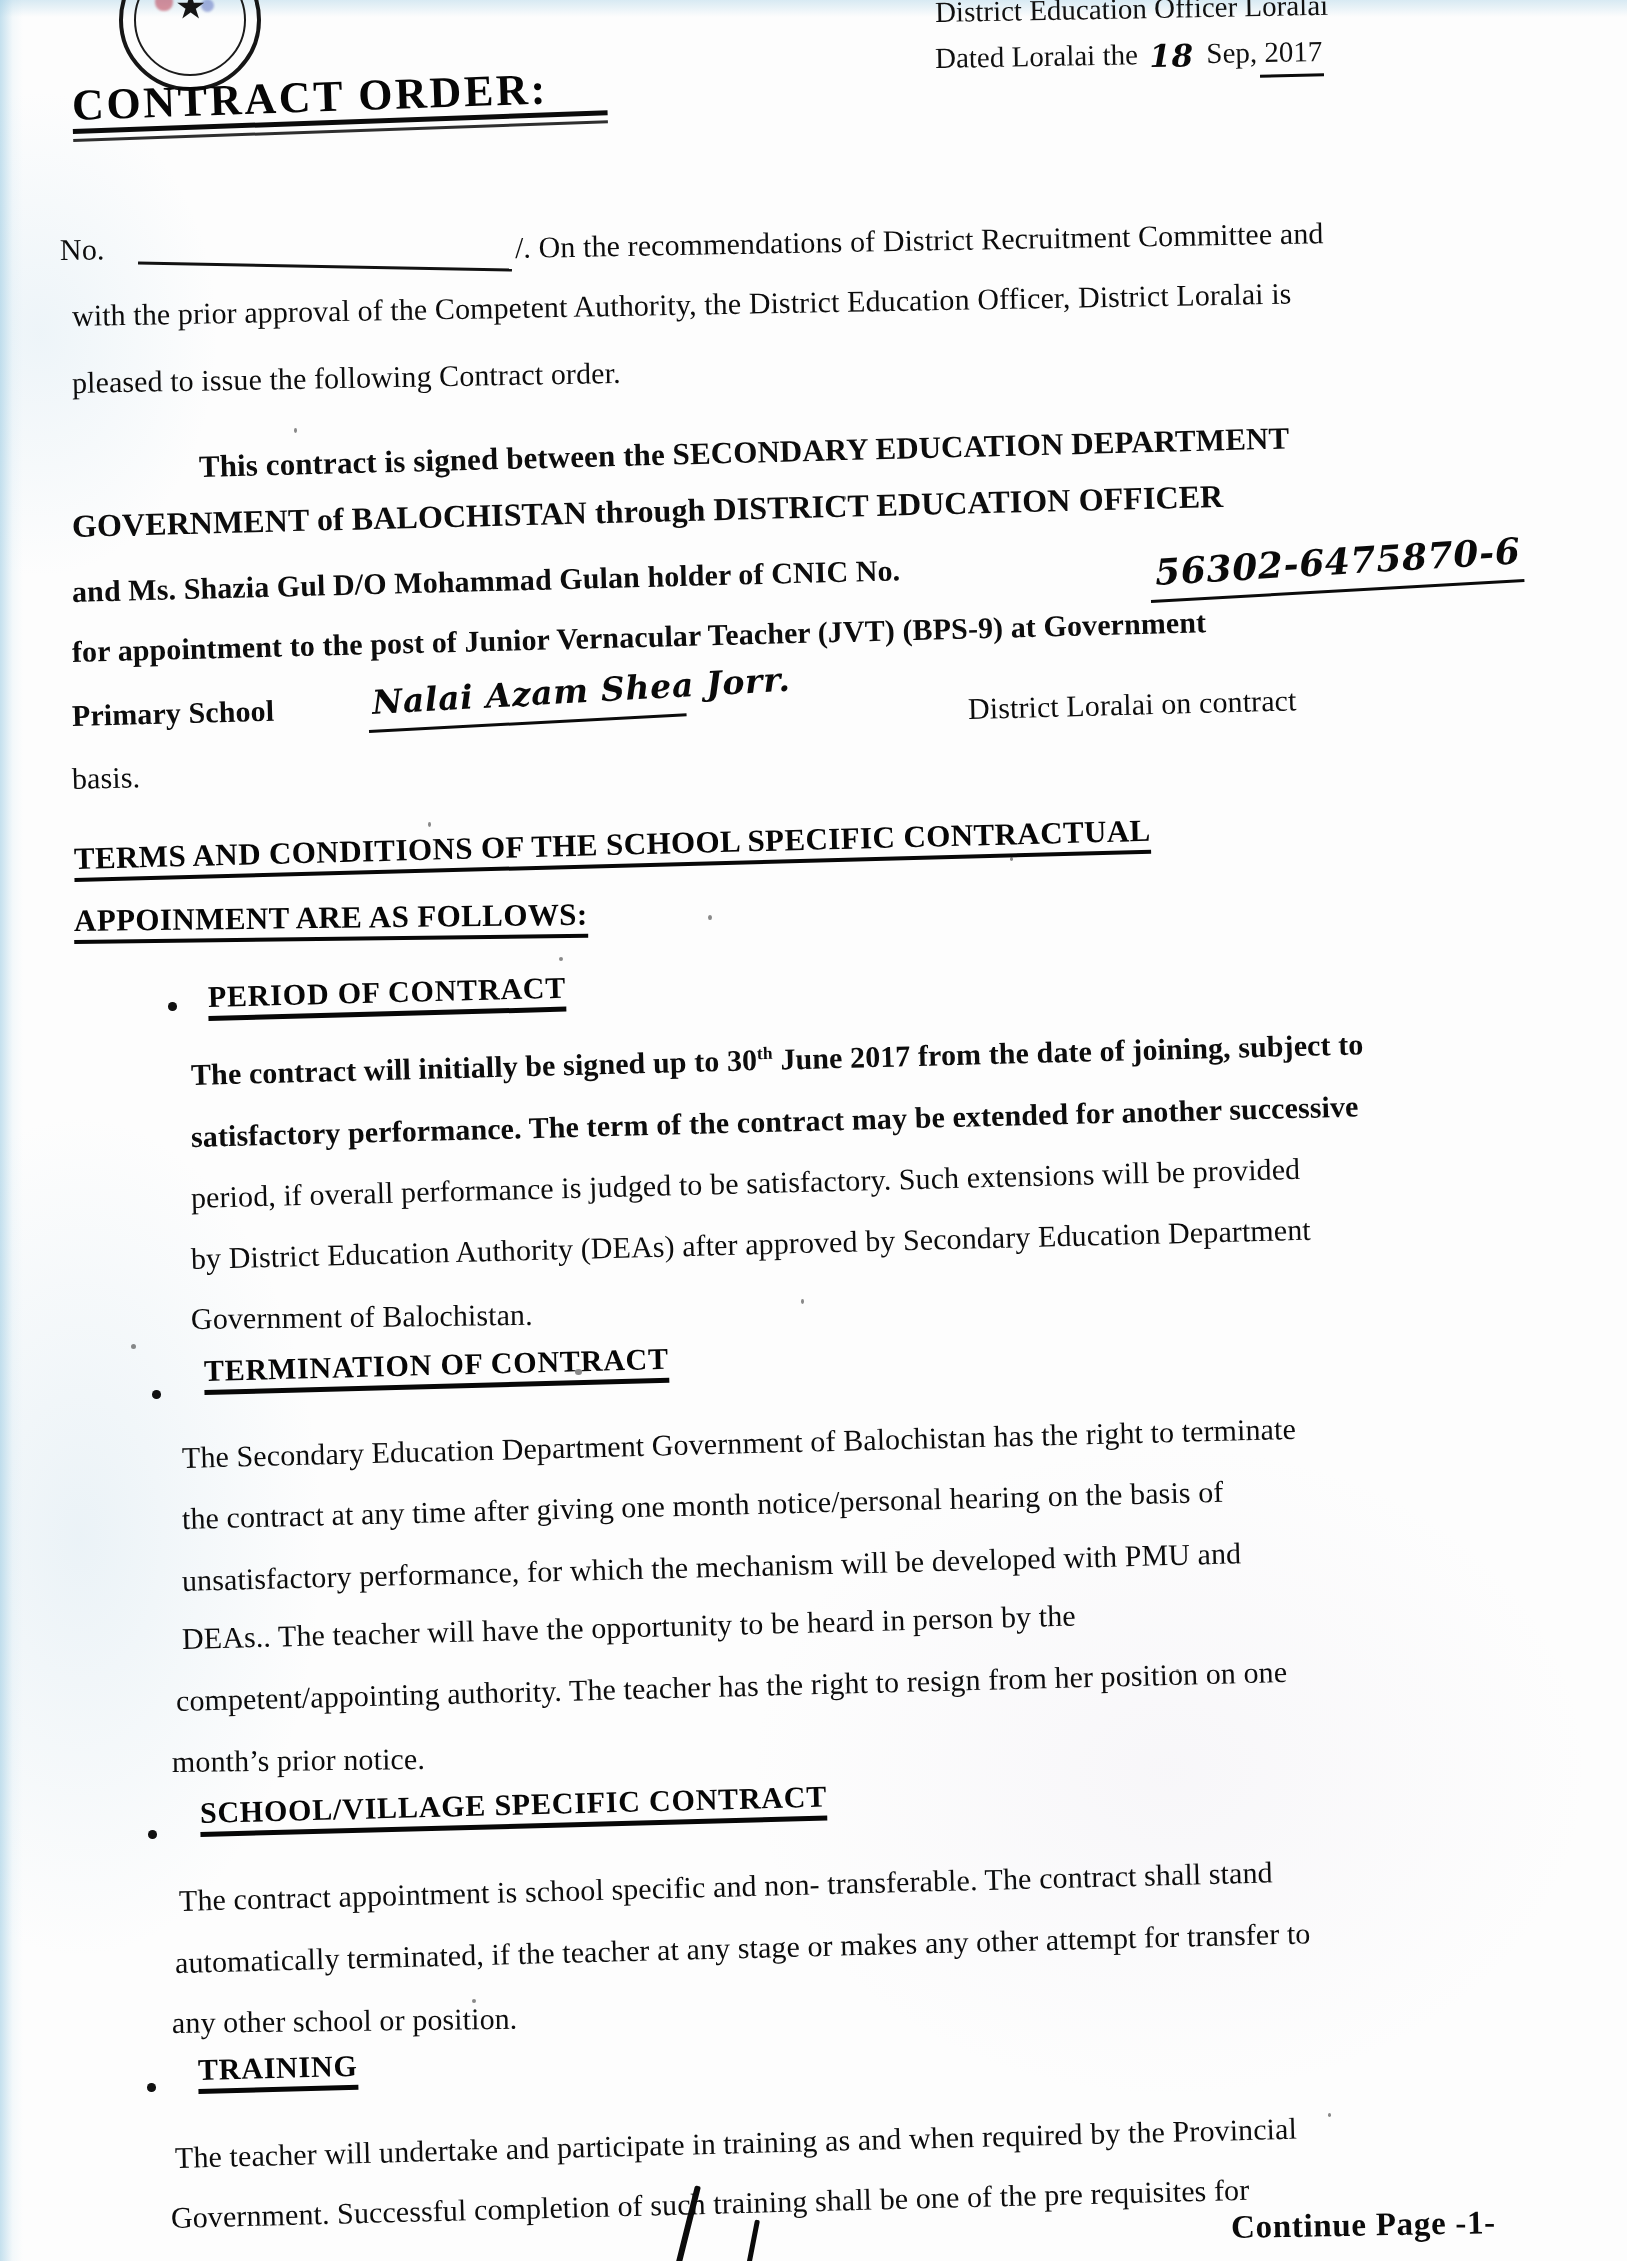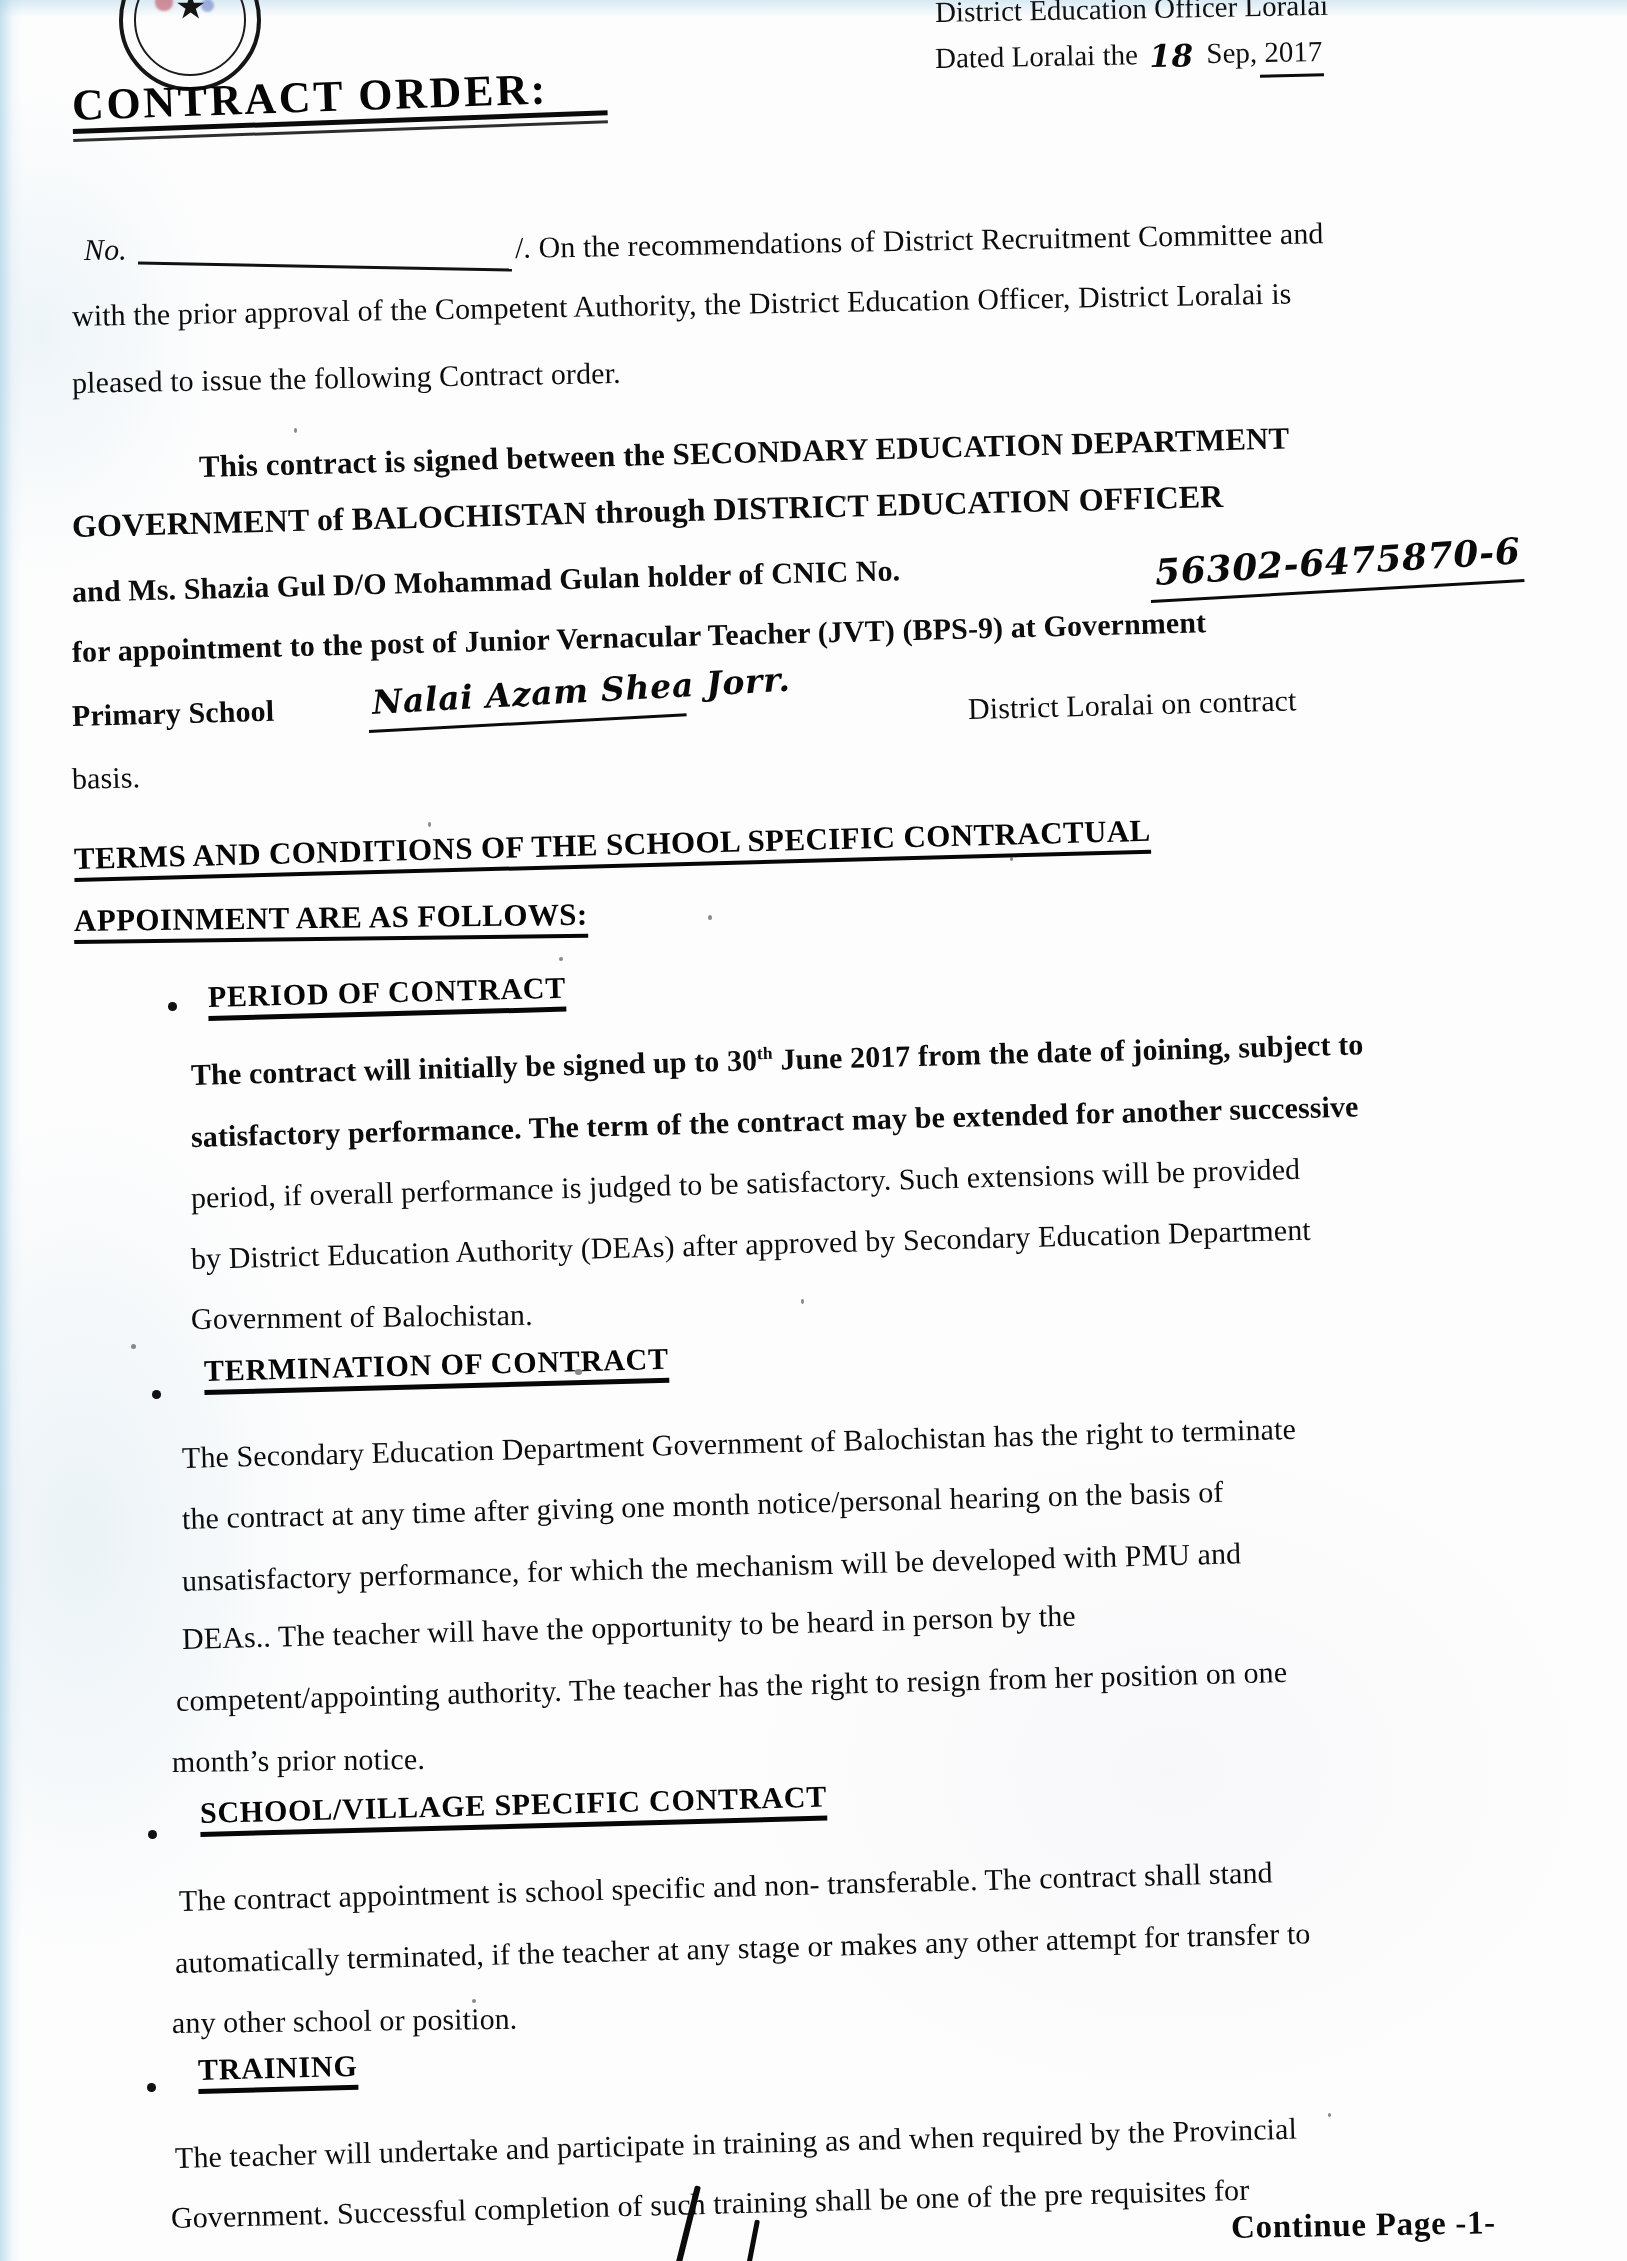--- a/index.html
+++ b/index.html
@@ -246,21 +246,21 @@
   </div>
 
   <div class="hand-rule" style="left:1260px; top:74px; width:64px; height:2.7px; transform:rotate(-1.2deg);"></div>
 
   <div class="title-contract">
     <span>CONTRACT ORDER:</span>
     <span class="bar1"></span>
     <span class="bar2"></span>
   </div>
 
-  <div class="ln body-ln skew3" style="left:84px; top:233px;font-style:italic;">No.</div>
+  <div class="ln body-ln skew3" style="left:60px; top:233px;">No.</div>
   <div class="rule" style="left:138px; top:265px; width:374px; transform:rotate(1.1deg);"></div>
   <div class="ln body-ln skew" style="left:515px; top:231px;">/. On the recommendations of District Recruitment Committee and</div>
 
   <div class="ln body-ln skew" style="left:72px; top:299px;">with the prior approval of the Competent Authority, the District Education Officer, District Loralai is</div>
 
   <div class="ln body-ln skew" style="left:72px; top:366px;">pleased to issue the following Contract order.</div>
 
   <div class="ln body-ln bold skew2" style="left:199px; top:449px; font-size:31px;">This contract is signed between the SECONDARY EDUCATION DEPARTMENT</div>
 
   <div class="ln bold skew2" style="left:72px; top:508px; font-size:32px;">GOVERNMENT of BALOCHISTAN through DISTRICT EDUCATION OFFICER</div>

